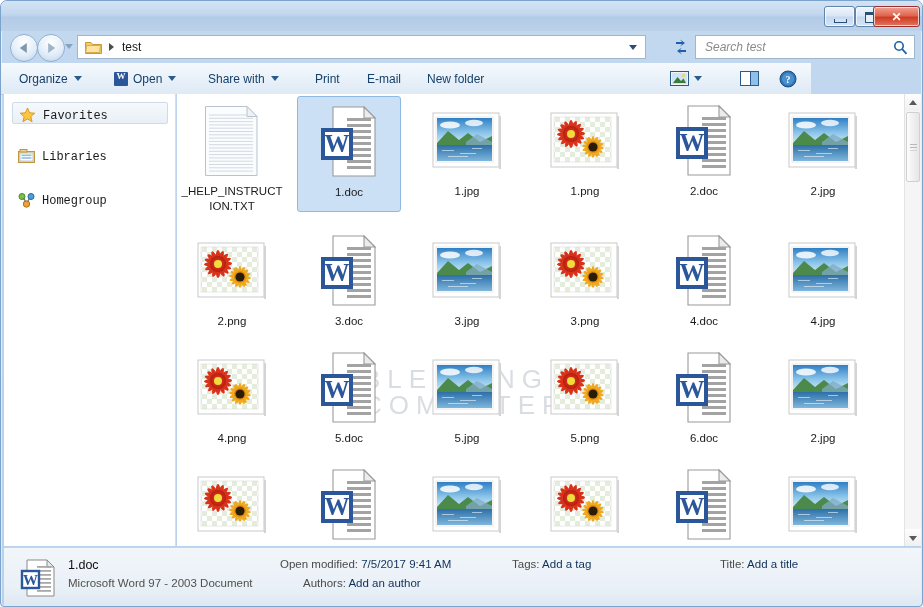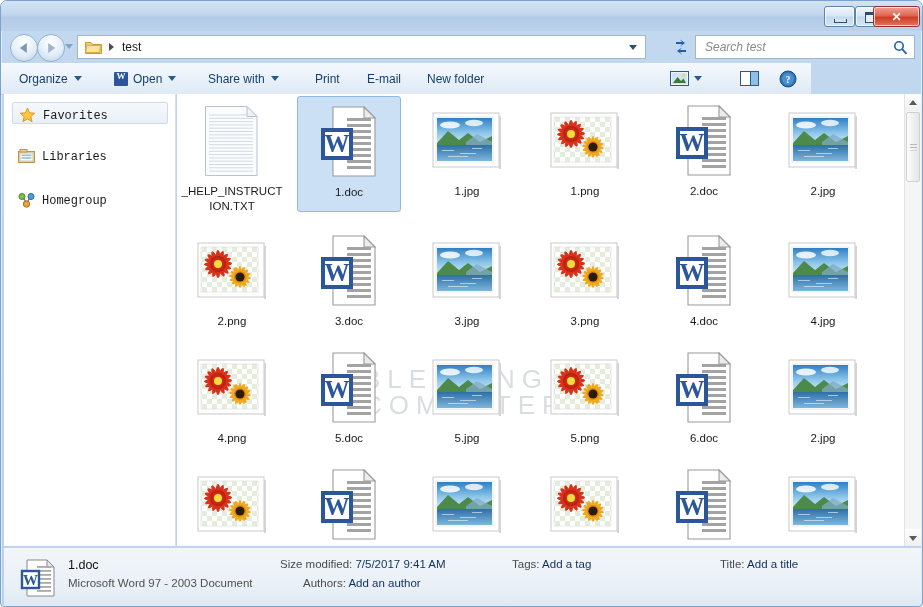--- a/index.html
+++ b/index.html
@@ -1377,21 +1377,21 @@
         <rect x="19" y="29" width="14" height="1.8"></rect>
         <rect x="19" y="33" width="14" height="1.8"></rect>
       </g>
       <rect x="4" y="14" width="17" height="17" fill="#ffffff" stroke="#2b579a" stroke-width="2.4"></rect>
       <text x="12.5" y="28" font-size="15" font-weight="bold" fill="#2b579a" text-anchor="middle" font-family="Liberation Serif, serif">W</text>
     </svg>
     <div id="dp-name">1.doc</div>
     <div id="dp-type">Microsoft Word 97 - 2003 Document</div>
 
     <div class="dp-field" id="dp-date">
-      <span class="dp-key">Size modified:</span>
+      <span class="dp-key">Open modified:</span>
       <span class="dp-val">7/5/2017 9:41 AM</span>
     </div>
     <div class="dp-field" id="dp-authors">
       <span class="dp-key">Authors:</span>
       <span class="dp-val">Add an author</span>
     </div>
     <div class="dp-field" id="dp-tags">
       <span class="dp-key">Tags:</span>
       <span class="dp-val">Add a tag</span>
     </div>

